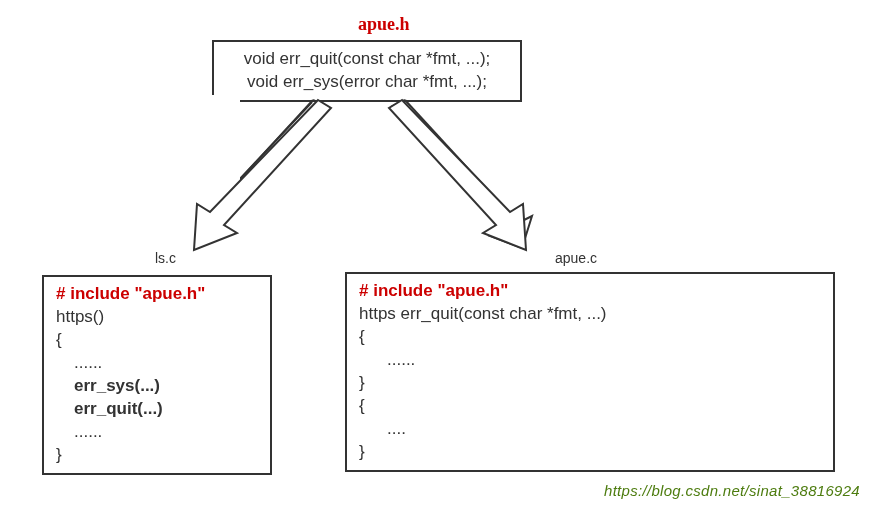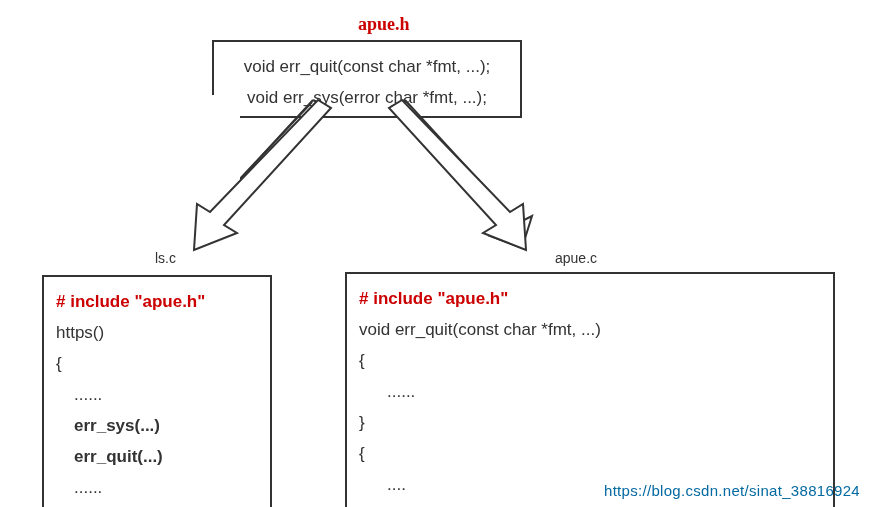--- a/index.html
+++ b/index.html
@@ -28,42 +28,43 @@
     line-height: 1.35;
   }
   .header-box {
     text-align: center;
   }
   .file-label {
     position: absolute;
     font-size: 14px;
     color: #333333;
   }
-  .code-line { white-space: pre; margin-top: 8px; }
+  .code-line { white-space: pre; }
   .include {
     color: #cc0000;
     font-weight: 700;
   }
   .bold { font-weight: 700; }
   .indent1 { padding-left: 18px; }
   .indent2 { padding-left: 28px; }
   svg.arrows {
     position: absolute;
     left: 0;
     top: 0;
     pointer-events: none;
   }
   .watermark {
     position: absolute;
     right: 18px;
     bottom: 8px;
-    color: #0369a1;
+    color: #4d7c0f;
     font-size: 15px;
     font-family: Arial, sans-serif;
     letter-spacing: 0.3px;
+    font-style: italic;
   }
 </style>
 </head>
 <body>
 
 <div class="label-top" style="left:358px; top:14px;font-family:Liberation Serif, serif;">apue.h</div>
 
 <div class="box header-box" style="left:212px; top:40px; width:310px;">
   <div class="code-line">void err_quit(const char *fmt, ...);</div>
   <div class="code-line">void err_sys(error char *fmt, ...);</div>
@@ -122,21 +123,21 @@
   <div class="code-line indent1 bold">err_sys(...)</div>
   <div class="code-line indent1 bold">err_quit(...)</div>
   <div class="code-line indent1">......</div>
   <div class="code-line">}</div>
 </div>
 
 <div class="file-label" style="left:555px; top:250px;">apue.c</div>
 
 <div class="box" style="left:345px; top:272px; width:490px;">
   <div class="code-line include"># include "apue.h"</div>
-  <div class="code-line">void err_quit(const char *fmt, ...)</div>
+  <div class="code-line">https err_quit(const char *fmt, ...)</div>
   <div class="code-line">{</div>
   <div class="code-line indent2">......</div>
   <div class="code-line">}</div>
   <div class="code-line">{</div>
   <div class="code-line indent2">....</div>
   <div class="code-line">}</div>
 </div>
 
 <div class="watermark">https://blog.csdn.net/sinat_38816924</div>
 

